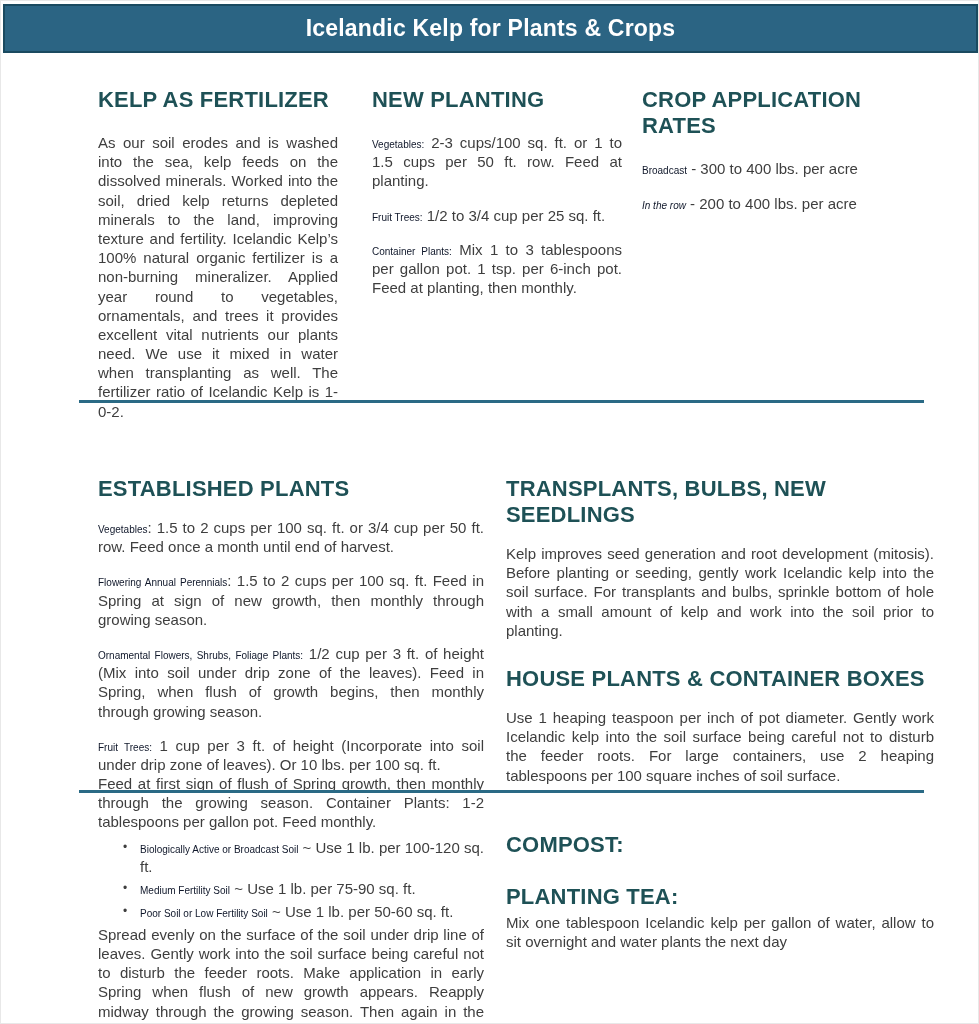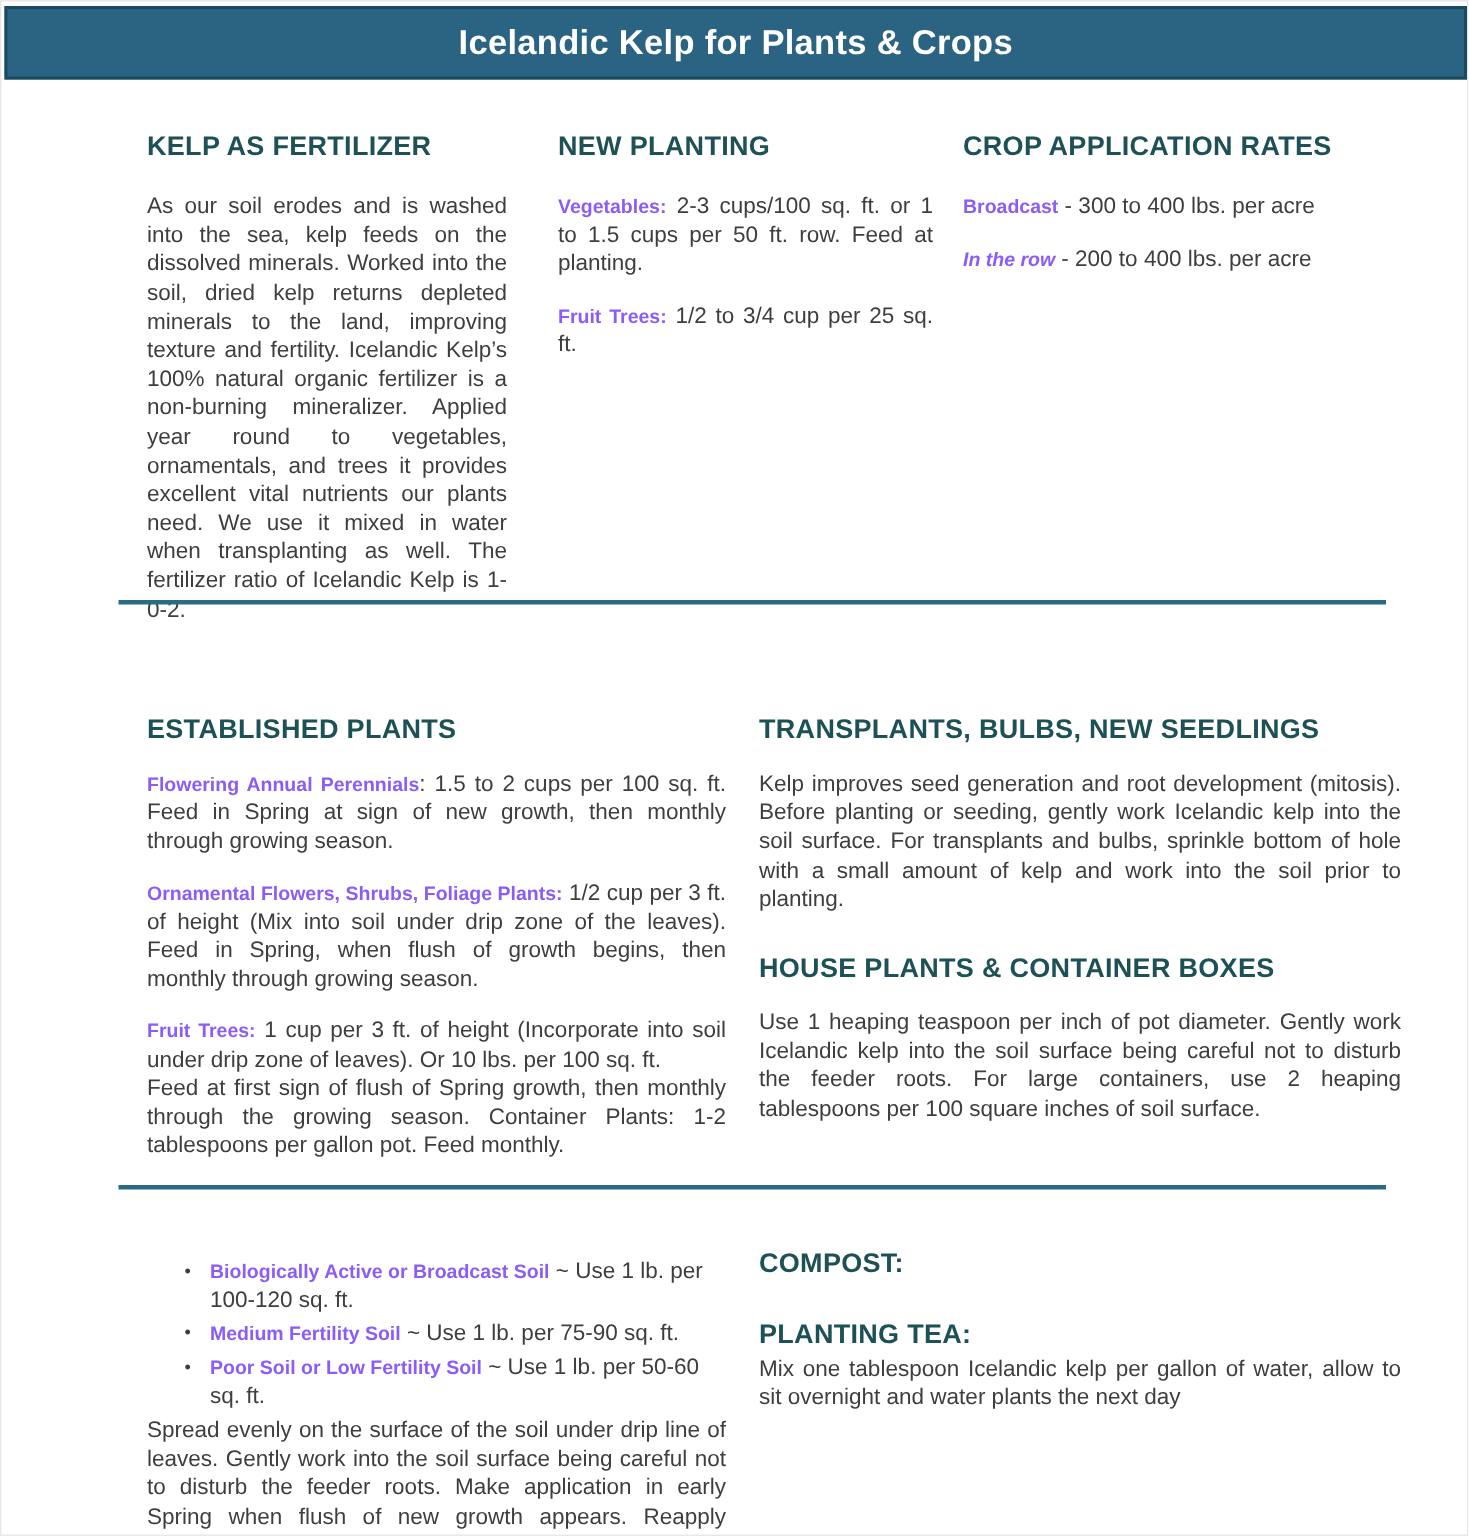--- a/index.html
+++ b/index.html
@@ -13,26 +13,26 @@
   .titlebar {
     position:absolute; top:3px; left:2px; width:975px; height:49px;
     background:#2b6483; border:2px solid #1a4a60;
     display:flex; align-items:center; justify-content:center;
   }
   .titlebar h1 {
     color:#ffffff; font-size:23px; font-weight:700; letter-spacing:0.2px;
   }
   
   .h {
-    font-size:18px; font-weight:700; color:#1e5156;
+    font-size:22px; font-weight:700; color:#1e5156;
     letter-spacing:0.2px; margin:0 0 16px 0;
   }
   .body, .txt { font-size:15px; color:#3e3e3e; line-height:1.28; }
   .just { text-align:justify; }
-  .lbl { font-size:13px; font-weight:700; color:#8b5cf6; }
+  .lbl { font-size:10px; font-weight:400; color:#0f172a; }
   .italic { font-style:italic; }
   .prewrap { white-space:pre-line; }
   .entry { margin:0 0 15px 0; }
   
   .band { position:absolute; display:flex; }
   .band1 { top:86px; left:97px; width:836px; }
   .col-a { width:240px; }
   .col-b { width:250px; margin-left:34px; }
   .col-c { width:292px; margin-left:20px; }
   .col-c .entry { margin-bottom:16px; }
@@ -73,36 +73,38 @@
 
     <div class="col-a">
       <h2 class="h">KELP AS FERTILIZER</h2>
       <p class="body just">As our soil erodes and is washed into the sea, kelp feeds on the dissolved minerals. Worked into the soil, dried kelp returns depleted minerals to the land, improving texture and fertility. Icelandic Kelp’s 100% natural organic fertilizer is a non-burning mineralizer. Applied year round to vegetables, ornamentals, and trees it provides excellent vital nutrients our plants need. We use it mixed in water when transplanting as well. The fertilizer ratio of Icelandic Kelp is 1-0-2.</p>
     </div>
 
     <div class="col-b">
       <h2 class="h">NEW PLANTING</h2>
       <p class="entry just"><span class="lbl">Vegetables:</span><span class="txt"> 2-3 cups/100 sq. ft. or 1 to 1.5 cups per 50 ft. row. Feed at planting.</span></p>
       <p class="entry just"><span class="lbl">Fruit Trees:</span><span class="txt"> 1/2 to 3/4 cup per 25 sq. ft.</span></p>
+      <p class="entry just"><span class="lbl">Container Plants:</span><span class="txt"> Mix 1 to 3 tablespoons per gallon pot. 1 tsp. per 6-inch pot. Feed at planting, then monthly.</span></p>
     </div>
 
     <div class="col-c">
       <h2 class="h">CROP APPLICATION RATES</h2>
       <p class="entry"><span class="lbl">Broadcast</span><span class="txt"> - 300 to 400 lbs. per acre</span></p>
       <p class="entry"><span class="lbl italic">In the row</span><span class="txt"> - 200 to 400 lbs. per acre</span></p>
     </div>
 
   </section>
 
   <hr class="rule rule1">
 
   <section class="band band2">
 
     <div class="col-left">
       <h2 class="h">ESTABLISHED PLANTS</h2>
+      <p class="entry just"><span class="lbl">Vegetables</span><span class="txt">: 1.5 to 2 cups per 100 sq. ft. or 3/4 cup per 50 ft. row. Feed once a month until end of harvest.</span></p>
       <p class="entry just"><span class="lbl">Flowering Annual Perennials</span><span class="txt">: 1.5 to 2 cups per 100 sq. ft. Feed in Spring at sign of new growth, then monthly through growing season.</span></p>
       <p class="entry just"><span class="lbl">Ornamental Flowers, Shrubs, Foliage Plants:</span><span class="txt"> 1/2 cup per 3 ft. of height (Mix into soil under drip zone of the leaves). Feed in Spring, when flush of growth begins, then monthly through growing season.</span></p>
       <p class="entry just"><span class="lbl">Fruit Trees:</span><span class="txt prewrap"> 1 cup per 3 ft. of height (Incorporate into soil under drip zone of leaves). Or 10 lbs. per 100 sq. ft.
 Feed at first sign of flush of Spring growth, then monthly through the growing season. Container Plants: 1-2 tablespoons per gallon pot. Feed monthly.</span></p>
     </div>
 
     <div class="col-right">
       <div class="sub-block">
         <h2 class="h">TRANSPLANTS, BULBS, NEW SEEDLINGS</h2>
         <p class="body just">Kelp improves seed generation and root development (mitosis). Before planting or seeding, gently work Icelandic kelp into the soil surface. For transplants and bulbs, sprinkle bottom of hole with a small amount of kelp and work into the soil prior to planting.</p>

